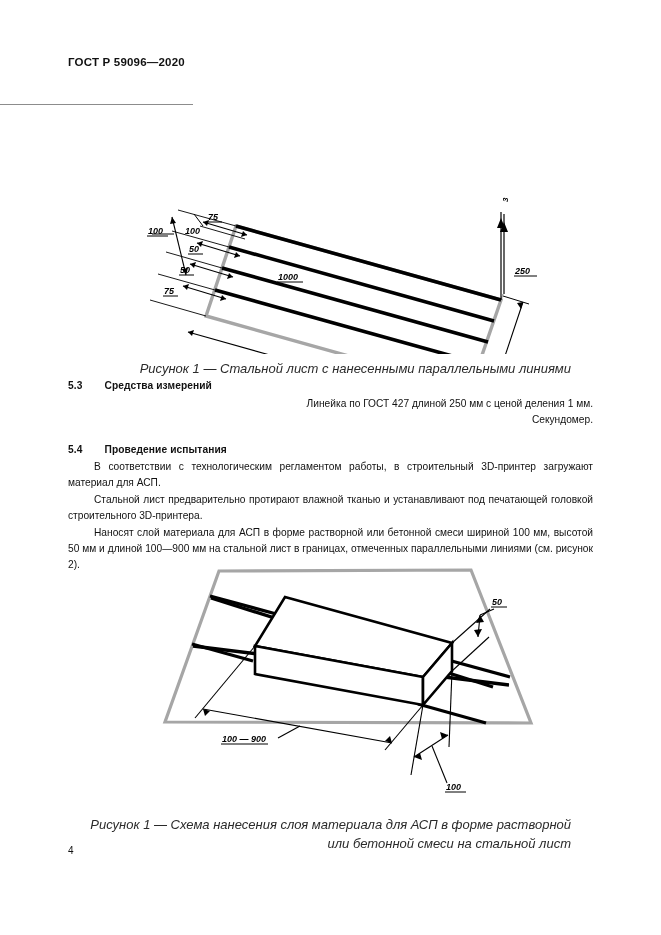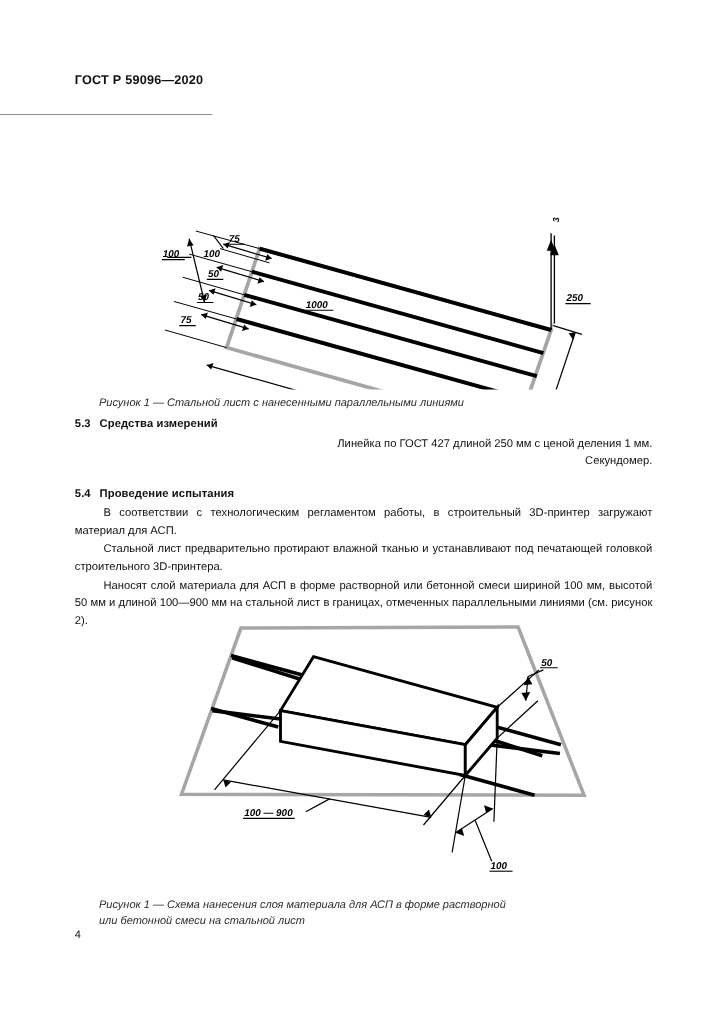--- a/index.html
+++ b/index.html
@@ -17,21 +17,21 @@
     width: 661px;
     height: 935px;
     background: #ffffff;
     overflow: hidden;
     box-sizing: border-box;
   }
 
   
   .doc-header {
     position: absolute;
-    top: 67px;
+    top: 56px;
     left: 68px;
     font-size: 11.5px;
     font-weight: bold;
     letter-spacing: 0.2px;
     color: #111;
     white-space: nowrap;
   }
 
   
   .figure-block {
@@ -41,42 +41,42 @@
     font-style: italic;
   }
   #figure-1-block { top: 104px; }
   #figure-2-block { top: 565px; }
 
   .figure-svg-wrap {
     width: 661px;
     display: block;
   }
   .figure-caption {
-    text-align: left;
-    font-size: 10px;
+    text-align: right;
+    font-size: 13px;
     color: #2a2a2a;
     line-height: 1.45;
     margin-top: 6px;
     padding: 0 90px;
   }
 
   
   .body-area {
     position: absolute;
     left: 68px;
     width: 525px;
   }
   h3.sec-head {
     font-size: 10.2px;
     font-weight: bold;
     margin: 0 0 0 0;
     color: #111;
     letter-spacing: 0.1px;
   }
-  h3.sec-head .sec-num { margin-right: 8px; }
+  h3.sec-head .sec-num { margin-right: 22px; }
   p.para {
     font-size: 10.2px;
     line-height: 16.4px;
     margin: 0;
     color: #111;
     text-align: justify;
     text-indent: 26px;
     -webkit-hyphens: none;
     hyphens: none;
   }

